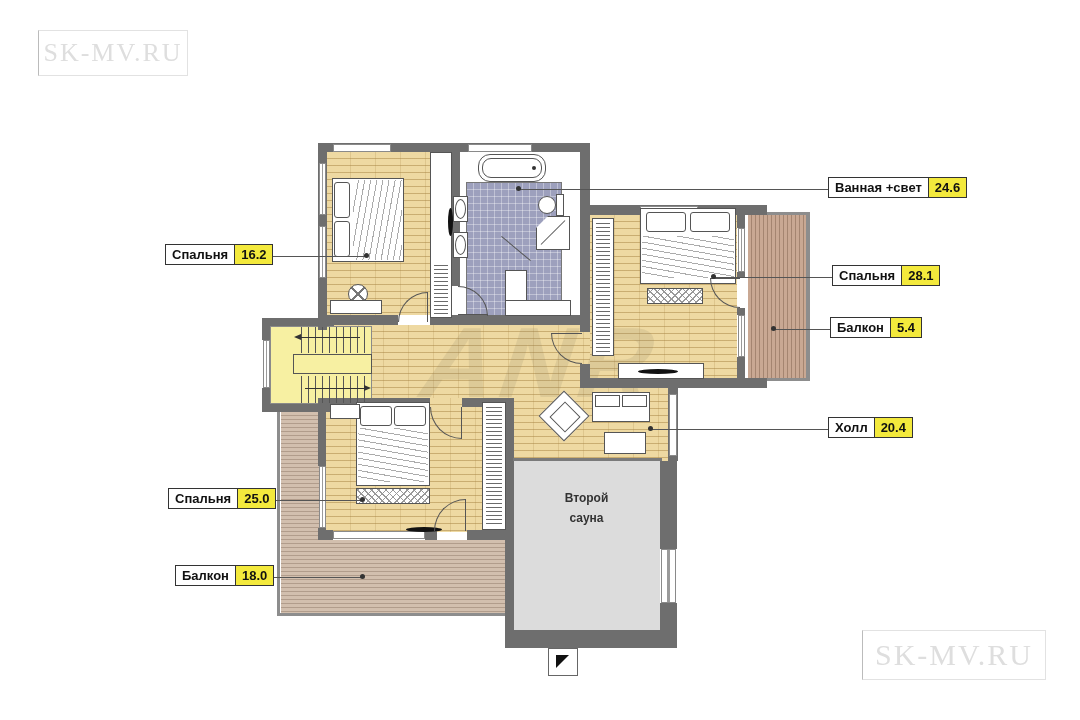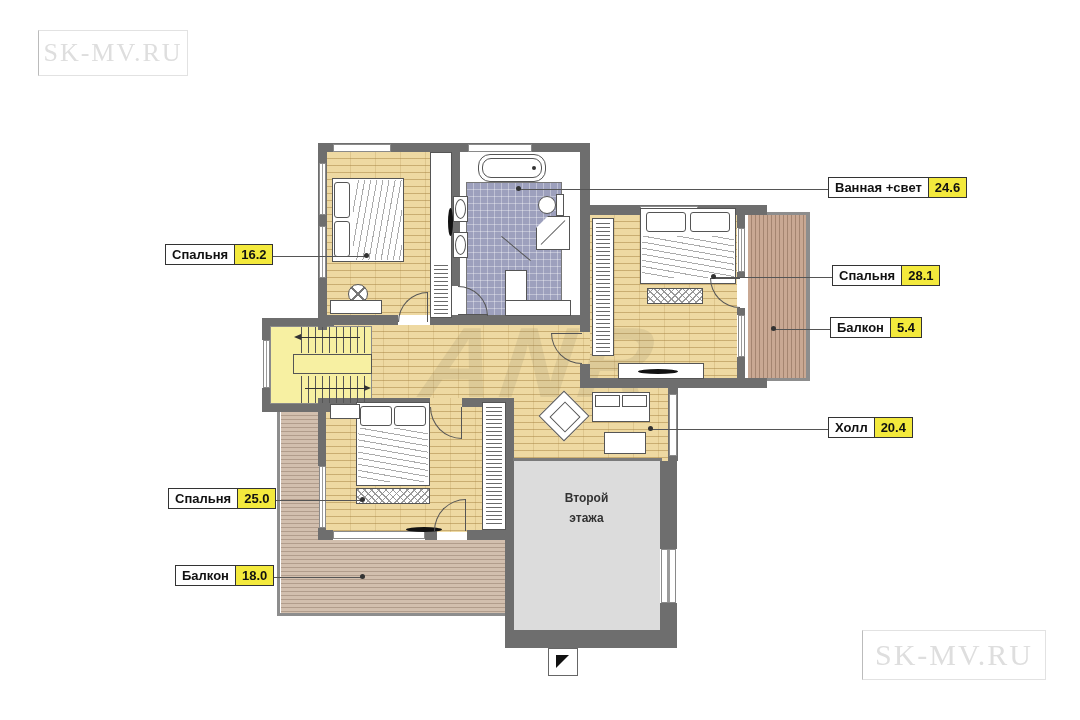--- a/index.html
+++ b/index.html
@@ -195,21 +195,21 @@
   <div class="leaf" style="left:551px;top:333px;width:31px;height:1px;"></div>
   <div class="arc" style="left:710px;top:278px;width:30px;height:30px;border-bottom:1px solid #555;border-left:1px solid #555;border-bottom-left-radius:100%;"></div>
   <div class="leaf" style="left:710px;top:278px;width:30px;height:1px;"></div>
   <div class="arc" style="left:430px;top:407px;width:32px;height:32px;border-bottom:1px solid #555;border-left:1px solid #555;border-bottom-left-radius:100%;"></div>
   <div class="leaf" style="left:461px;top:407px;width:1px;height:32px;"></div>
   <div class="arc" style="left:434px;top:499px;width:32px;height:32px;border-top:1px solid #555;border-left:1px solid #555;border-top-left-radius:100%;"></div>
   <div class="leaf" style="left:465px;top:499px;width:1px;height:32px;"></div>
 
   <div id="svet-text">
     <div>Второй</div>
-    <div>этажа</div>
+    <div>сауна</div>
   </div>
 
   <div class="furn" style="left:548px;top:648px;width:30px;height:28px;border-color:#666;"></div>
   <div class="tri" style="left:556px;top:655px;border-top:13px solid #111;border-right:13px solid transparent;"></div>
 
   <div class="lead" style="left:520px;top:189px;width:308px;"></div>
   <div class="dot" style="left:516px;top:186px;"></div>
   <div class="lead" style="left:715px;top:277px;width:117px;"></div>
   <div class="dot" style="left:711px;top:274px;"></div>
   <div class="lead" style="left:775px;top:329px;width:55px;"></div>

